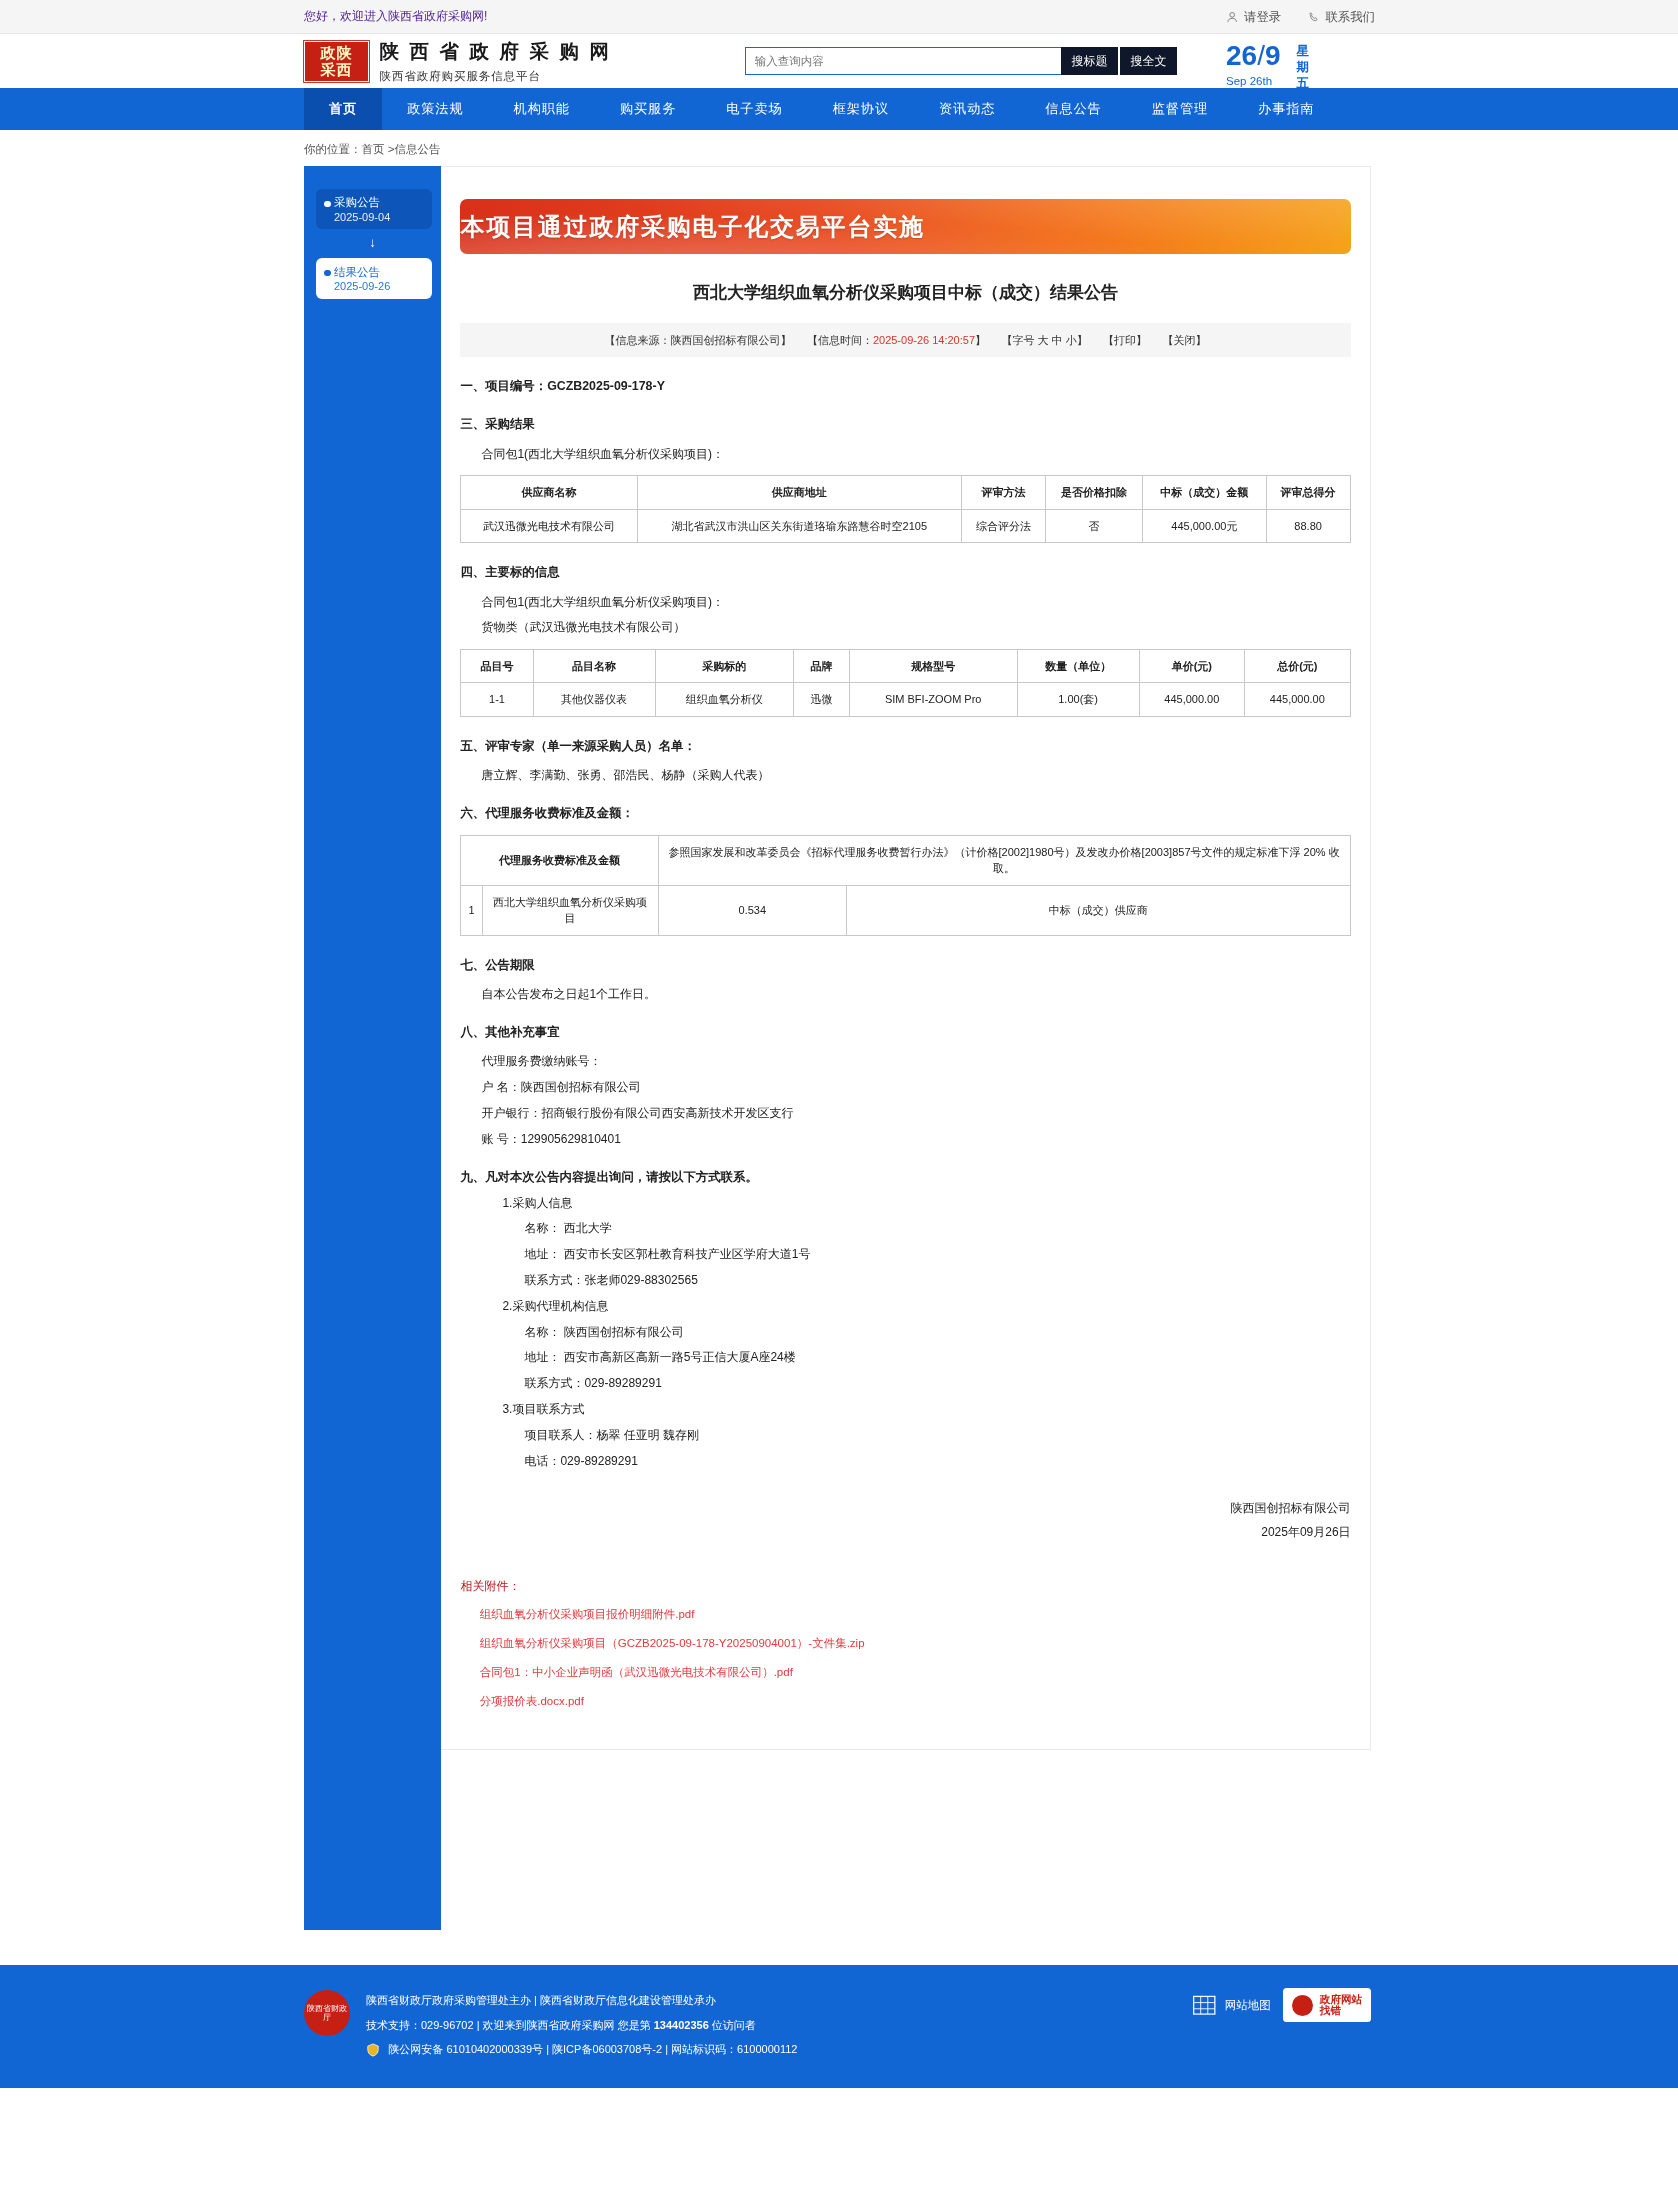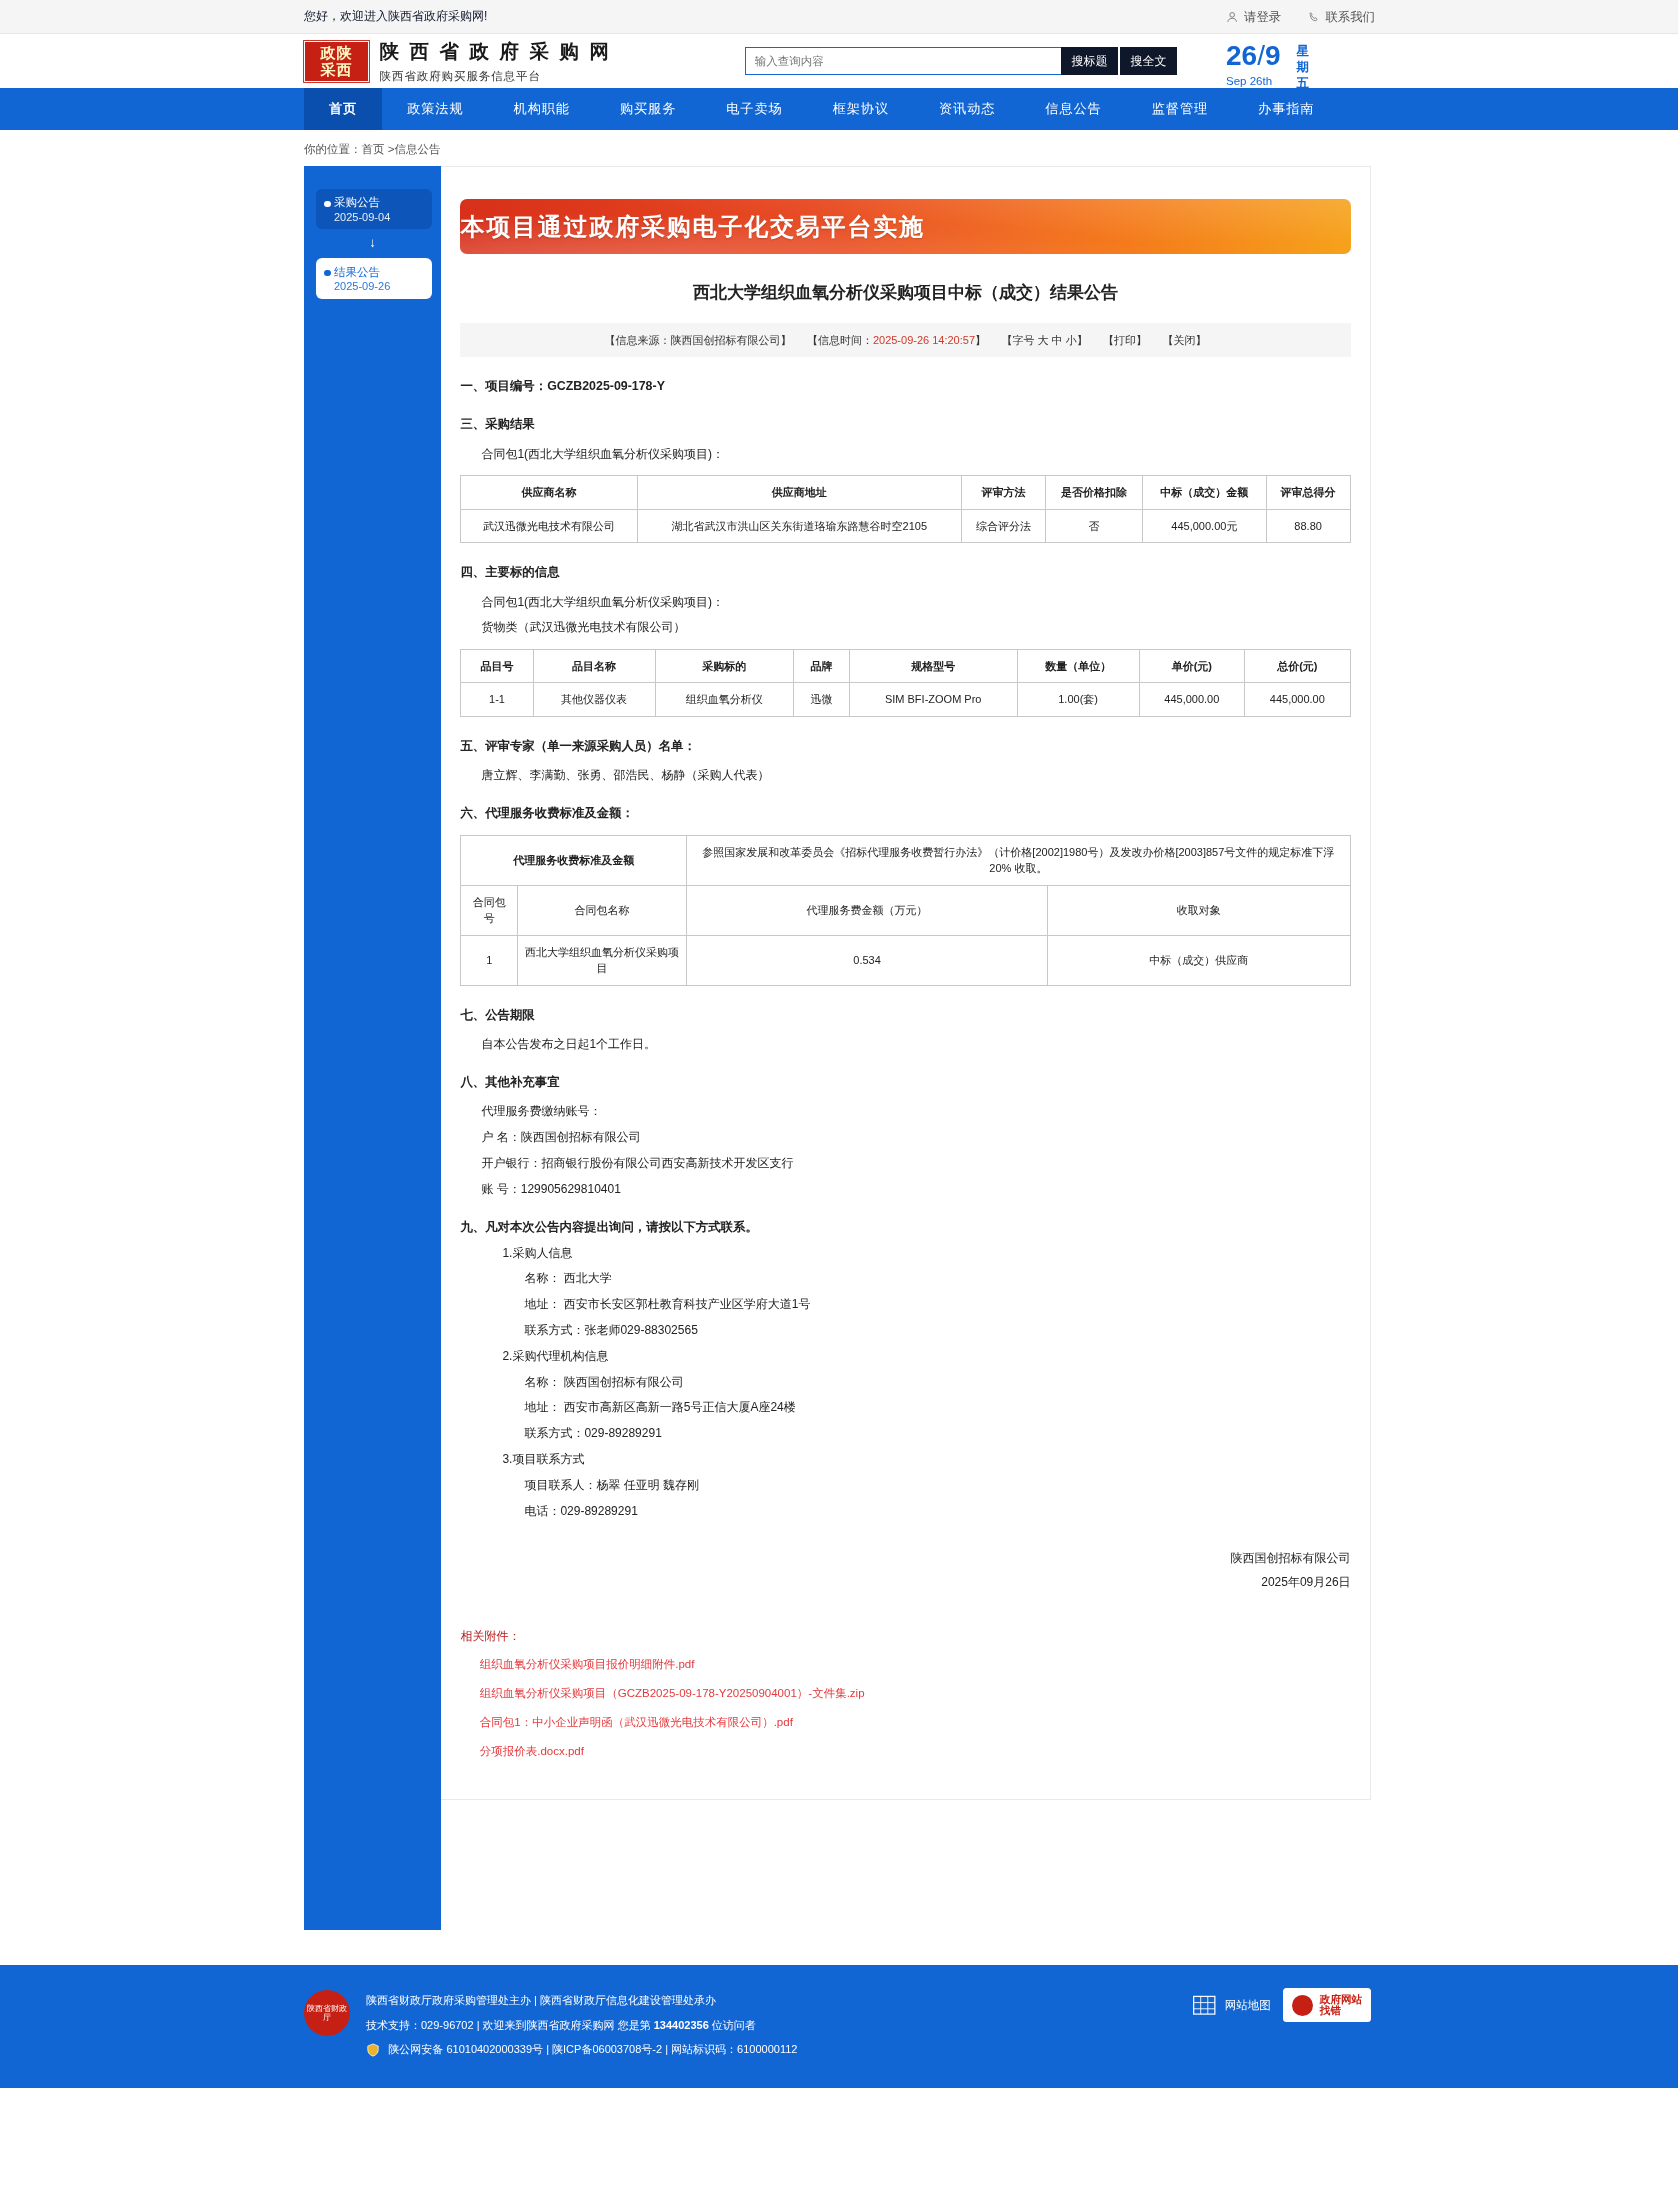--- a/index.html
+++ b/index.html
@@ -16,21 +16,21 @@
   
   .topbar {
     height: 34px;
     background: #f5f5f5;
     border-bottom: 0.9px solid #e6e6e6;
     display: flex;
     align-items: center;
     justify-content: space-between;
     padding: 0 0 0 0;
   }
-  .topbar-left { margin-left: 304px; font-size: 12px; color:#0f172a; }
+  .topbar-left { margin-left: 304px; font-size: 12px; color:#4c1d95; }
   .topbar-right-wrap{ position:absolute; right:0; top:0; height:34px; display:flex; align-items:center; gap:26.5px; padding-right: 0;}
   .tb-item { display:flex; align-items:center; gap:5.3px; color:#555; }
   .tb-ico { width:12.4px; height:12.4px; display:inline-block; }
 
   
   .header {
     height: 54px;
     background: #fff;
     display: flex;
     align-items: center;
@@ -351,26 +351,20 @@
       <div class="sec">五、评审专家（单一来源采购人员）名单：</div>
       <div class="para">唐立辉、李满勤、张勇、邵浩民、杨静（采购人代表）</div>
 
       <div class="sec">六、代理服务收费标准及金额：</div>
       <table class="grid">
         <tbody>
           <tr>
             <td colspan="2" class="fee-head">代理服务收费标准及金额</td>
             <td colspan="2" class="fee-note">参照国家发展和改革委员会《招标代理服务收费暂行办法》（计价格[2002]1980号）及发改办价格[2003]857号文件的规定标准下浮 20% 收取。</td>
           </tr>
-          <tr id="fee-subhead">
-              <td>合同包号</td>
-              <td>合同包名称</td>
-              <td>代理服务费金额（万元）</td>
-              <td>收取对象</td>
-            </tr>
           <tr id="fee-row">
               <td>1</td>
               <td>西北大学组织血氧分析仪采购项目</td>
               <td>0.534</td>
               <td>中标（成交）供应商</td>
             </tr>
         </tbody>
       </table>
 
       <div class="sec">七、公告期限</div>

